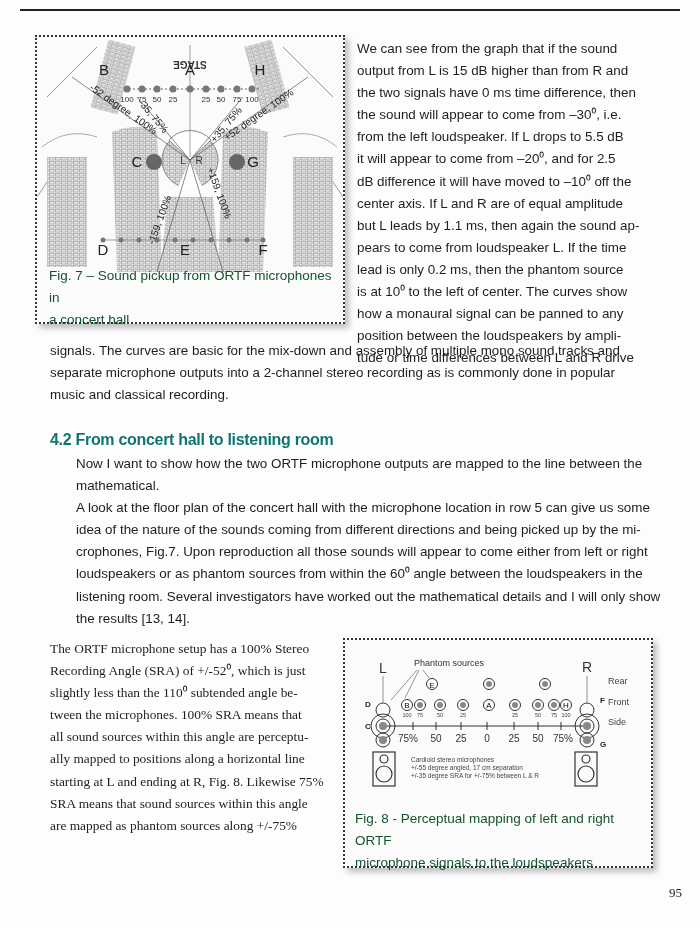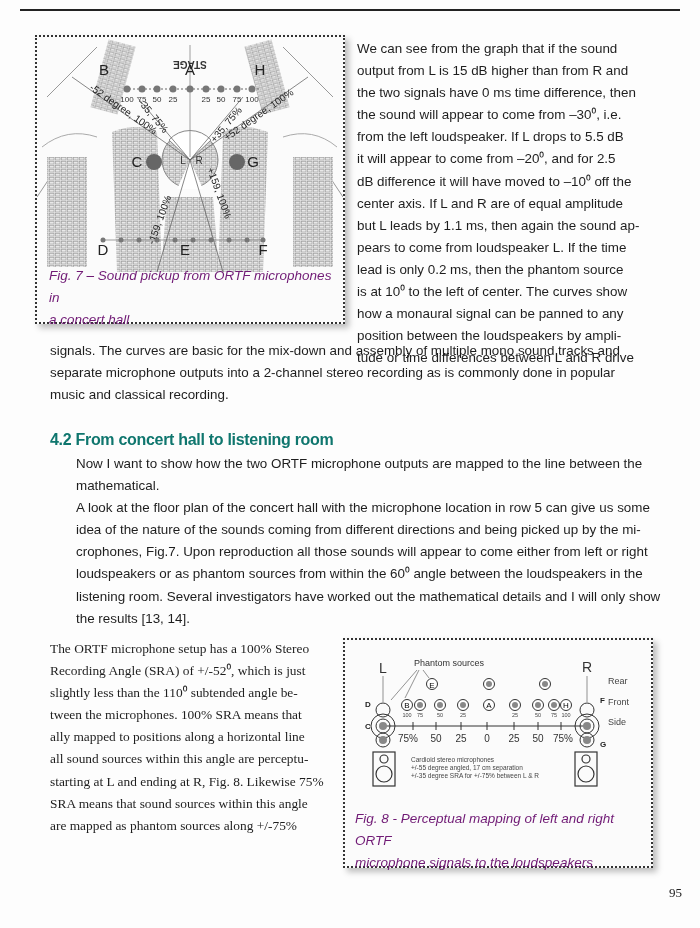--- a/index.html
+++ b/index.html
@@ -12,21 +12,21 @@
     position: absolute; left: 35px; top: 35px; width: 306px; height: 285px;
     border: 2px dotted #333; border-right-width: 2px; background: #fbfbfb;
     box-shadow: 4px 4px 6px rgba(0,0,0,0.25);
   }
   .fig8-box {
     position: absolute; left: 343px; top: 638px; width: 306px; height: 226px;
     border: 2px dotted #333; background: #fbfbfb;
     box-shadow: 4px 4px 6px rgba(0,0,0,0.25);
   }
   .caption {
-    font-family: "Liberation Sans", sans-serif; font-style: italic; font-size: 13.5px; line-height: 22px; color: #701a75;
+    font-family: "Liberation Sans", sans-serif; font-size: 13.5px; line-height: 22px; color: #14532d;
   }
   .body-text {
     position: absolute; font-size: 13.4px; line-height: 22.1px; color: #1e1e1e; text-align: justify;
     font-family: "Liberation Sans Narrow", "Liberation Sans", sans-serif;
   }
   .p-right { left: 357px; top: 38px; width: 322px; }
   .p-right span { display: block; }
   .p-full { left: 50px; width: 630px; }
   .p-full span { display: block; }
   .heading {
@@ -184,22 +184,22 @@
   <span>loudspeakers or as phantom sources from within the 60⁰ angle between the loudspeakers in the</span>
   <span>listening room. Several investigators have worked out the mathematical details and I will only show</span>
   <span>the results [13, 14].</span>
 </div>
 
 <div class="body-text p-left">
   <span>The ORTF microphone setup has a 100% Stereo</span>
   <span>Recording Angle (SRA) of +/-52⁰, which is just</span>
   <span>slightly less than the 110⁰ subtended angle be-</span>
   <span>tween the microphones. 100% SRA means that</span>
+  <span>all sound sources within this angle are perceptu-</span>
   <span>ally mapped to positions along a horizontal line</span>
-  <span>all sound sources within this angle are perceptu-</span>
   <span>starting at L and ending at R, Fig. 8. Likewise 75%</span>
   <span>SRA means that sound sources within this angle</span>
   <span>are mapped as phantom sources along +/-75%</span>
 
 </div>
 
 <div class="fig8-box">
   <svg width="306" height="150" viewBox="0 0 306 150">
     <g font-size="9" fill="#333">
       <text x="69" y="26">Phantom sources</text>

